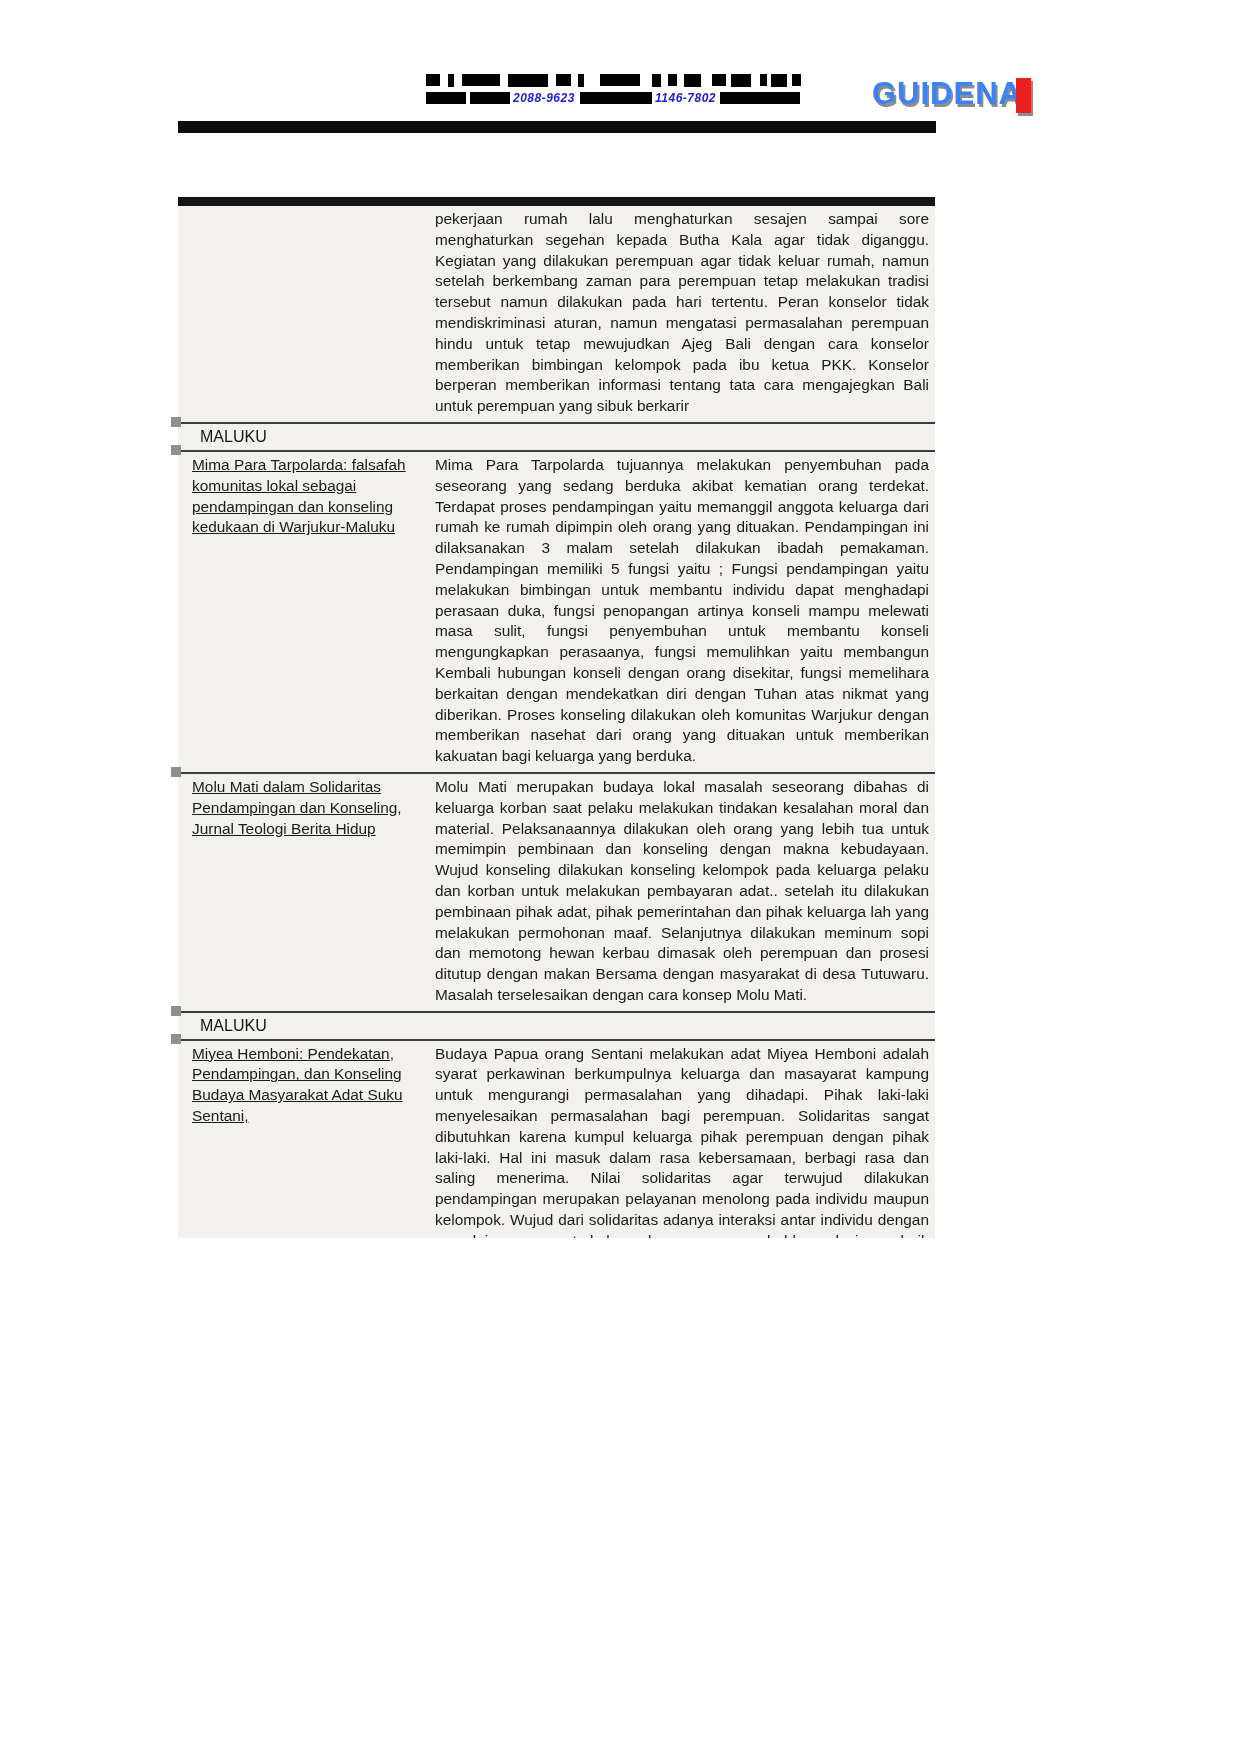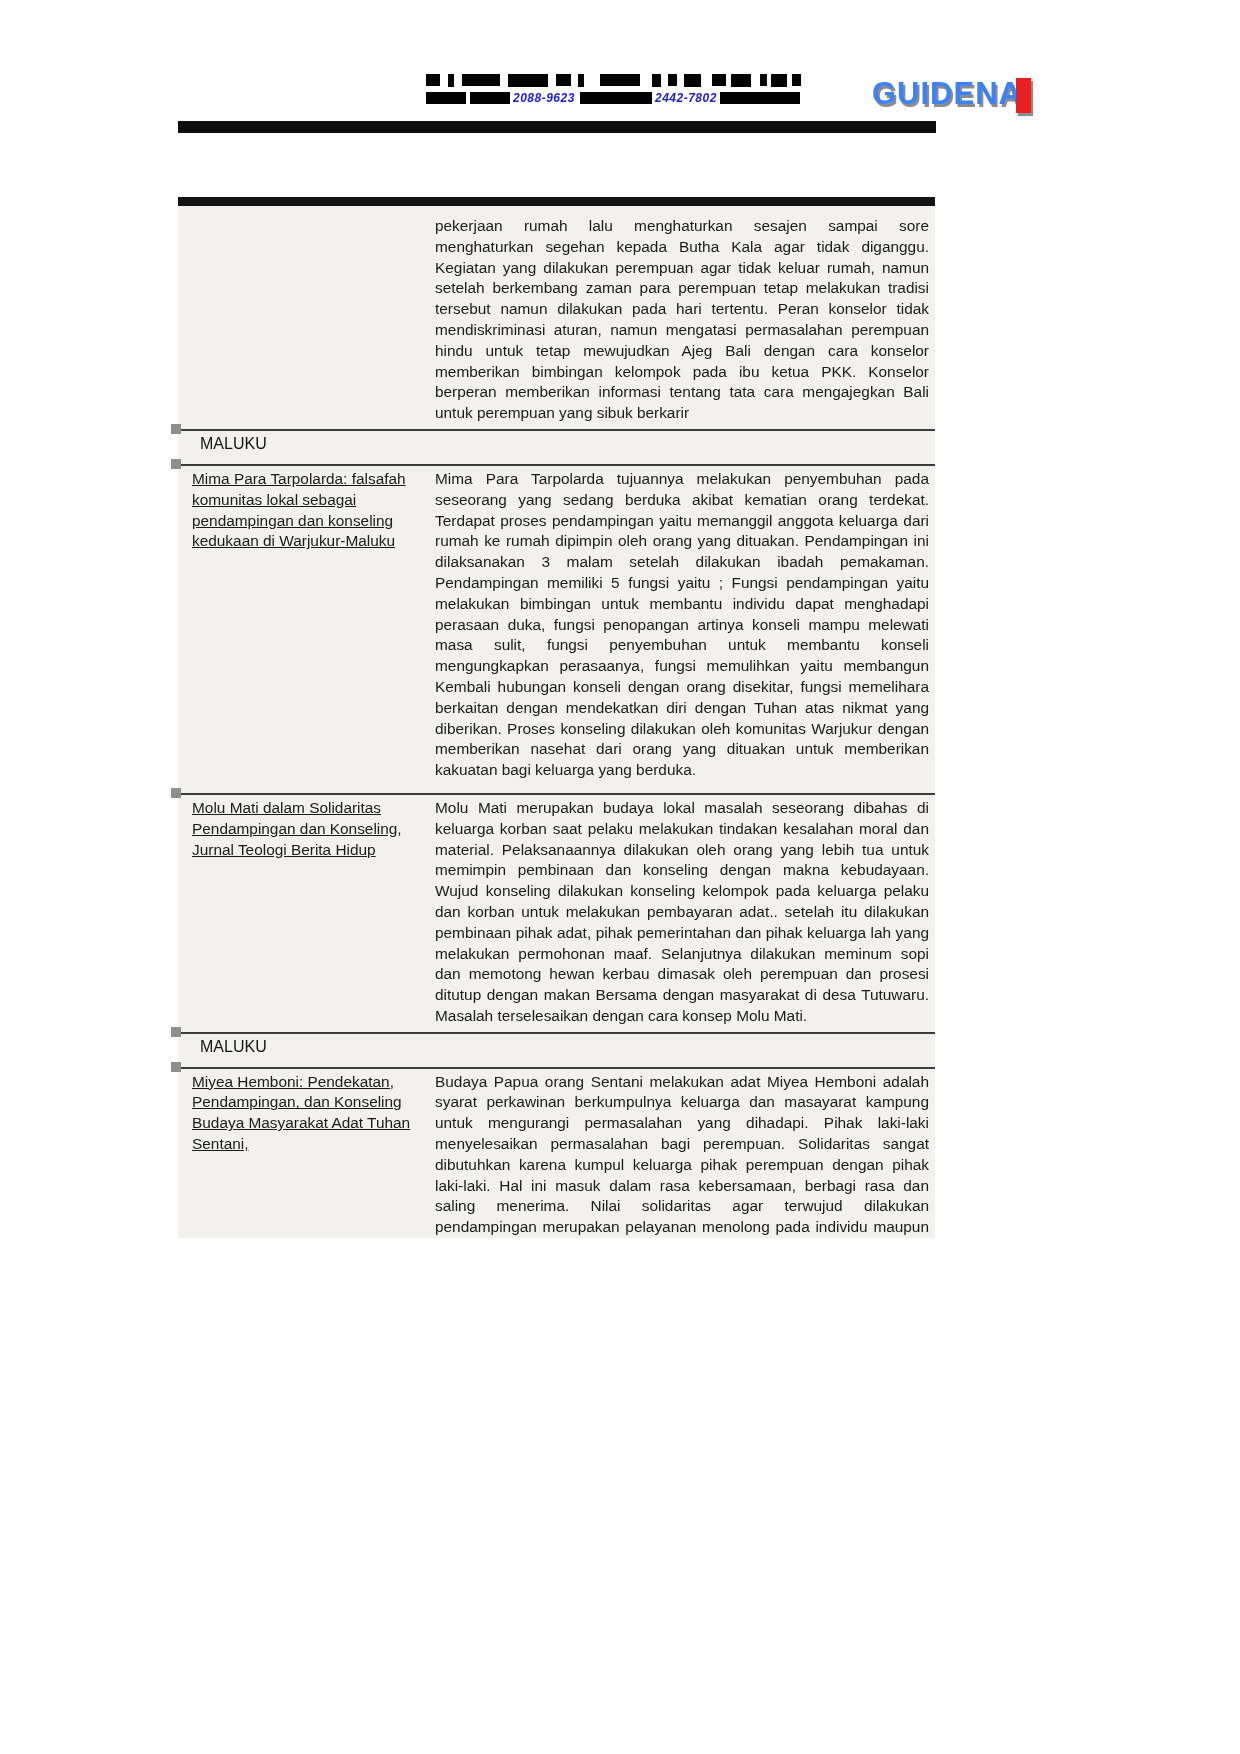--- a/index.html
+++ b/index.html
@@ -25,21 +25,21 @@
 
   
   .doc-table {
     position:absolute; left:178px; top:197px; width:757px;
     background:#f2f1ee; border-top:9px solid #141414; border-bottom:7px solid #6f6f6f;
     box-sizing:border-box;
   }
   .doc-table::after {
     content:""; position:absolute; left:-7px; bottom:-10px; width:10px; height:10px; background:#8f8f8f;
   }
-  .t-row { display:flex; position:relative; border-top:2px solid #3c3c3c;margin-top:7px; }
+  .t-row { display:flex; position:relative; border-top:2px solid #3c3c3c; }
   .t-row.first { border-top:none; }
   .t-row.ticked::before, .t-sec::before {
     content:""; position:absolute; left:-7px; top:-7px; width:10px; height:10px; background:#8f8f8f;
   }
   .t-sec {
     position:relative; border-top:2px solid #3c3c3c; padding:2px 6px 3px 22px;
     font-size:16px; line-height:21px; color:#151515;
   }
   .cell-left {
     width:253px; box-sizing:border-box; padding:3px 12px 5px 14px;
@@ -77,21 +77,21 @@
       <div class="hdr-frag" style="left:760px;top:74px;width:7px;height:12px"></div>
       <div class="hdr-frag" style="left:771px;top:74px;width:16px;height:13px"></div>
       <div class="hdr-frag" style="left:792px;top:74px;width:9px;height:12px"></div>
     </div>
 
     <div>
       <div class="hdr-frag" style="left:426px;top:92px;width:40px;height:12px"></div>
       <div class="hdr-frag" style="left:470px;top:92px;width:40px;height:12px"></div>
       <span class="issn-num" style="left:513px;">2088-9623</span>
       <div class="hdr-frag" style="left:580px;top:92px;width:72px;height:12px"></div>
-      <span class="issn-num" style="left:655px;">2442-7802</span>
+      <span class="issn-num" style="left:655px;">1146-7802</span>
       <div class="hdr-frag" style="left:720px;top:92px;width:80px;height:12px"></div>
     </div>
 
     <div class="logo-text" style="color:#3b82f6;">GUIDENA</div>
     <div class="logo-block" style="background:#e9201d;"></div>
 
     <div class="hdr-rule"></div>
   </div>
 
   <div class="doc-table">
@@ -109,21 +109,21 @@
     </div>
 
     <div class="t-row ticked">
       <div class="cell-left">Molu Mati dalam Solidaritas Pendampingan dan Konseling, Jurnal Teologi Berita Hidup</div>
       <div class="cell-right">Molu Mati merupakan budaya lokal masalah seseorang dibahas di keluarga korban saat pelaku melakukan tindakan kesalahan moral dan material. Pelaksanaannya dilakukan oleh orang yang lebih tua untuk memimpin pembinaan dan konseling dengan makna kebudayaan. Wujud konseling dilakukan konseling kelompok pada keluarga pelaku dan korban untuk melakukan pembayaran adat.. setelah itu dilakukan pembinaan pihak adat, pihak pemerintahan dan pihak keluarga lah yang melakukan permohonan maaf. Selanjutnya dilakukan meminum sopi dan memotong hewan kerbau dimasak oleh perempuan dan prosesi ditutup dengan makan Bersama dengan masyarakat di desa Tutuwaru. Masalah terselesaikan dengan cara konsep Molu Mati.</div>
     </div>
 
     <div class="t-sec">MALUKU</div>
 
     <div class="t-row ticked">
-      <div class="cell-left">Miyea Hemboni: Pendekatan, Pendampingan, dan Konseling Budaya Masyarakat Adat Tuhan Sentani,</div>
+      <div class="cell-left">Miyea Hemboni: Pendekatan, Pendampingan, dan Konseling Budaya Masyarakat Adat Suku Sentani,</div>
       <div class="cell-right">Budaya Papua orang Sentani melakukan adat Miyea Hemboni adalah syarat perkawinan berkumpulnya keluarga dan masayarat kampung untuk mengurangi permasalahan yang dihadapi. Pihak laki-laki menyelesaikan permasalahan bagi perempuan. Solidaritas sangat dibutuhkan karena kumpul keluarga pihak perempuan dengan pihak laki-laki. Hal ini masuk dalam rasa kebersamaan, berbagi rasa dan saling menerima. Nilai solidaritas agar terwujud dilakukan pendampingan merupakan pelayanan menolong pada individu maupun kelompok. Wujud dari solidaritas adanya interaksi antar individu dengan yang lainnya, anggota kelompok mampu menumbuhkan relasi yang baik</div>
     </div>
 
   </div>
 
   <div>
 
     <div class="rd" style="left:278px;top:1385px;width:30px;height:19px"></div>
     <div class="rd" style="left:318px;top:1385px;width:8px;height:19px"></div>
     <div class="rd" style="left:334px;top:1385px;width:58px;height:19px"></div>

